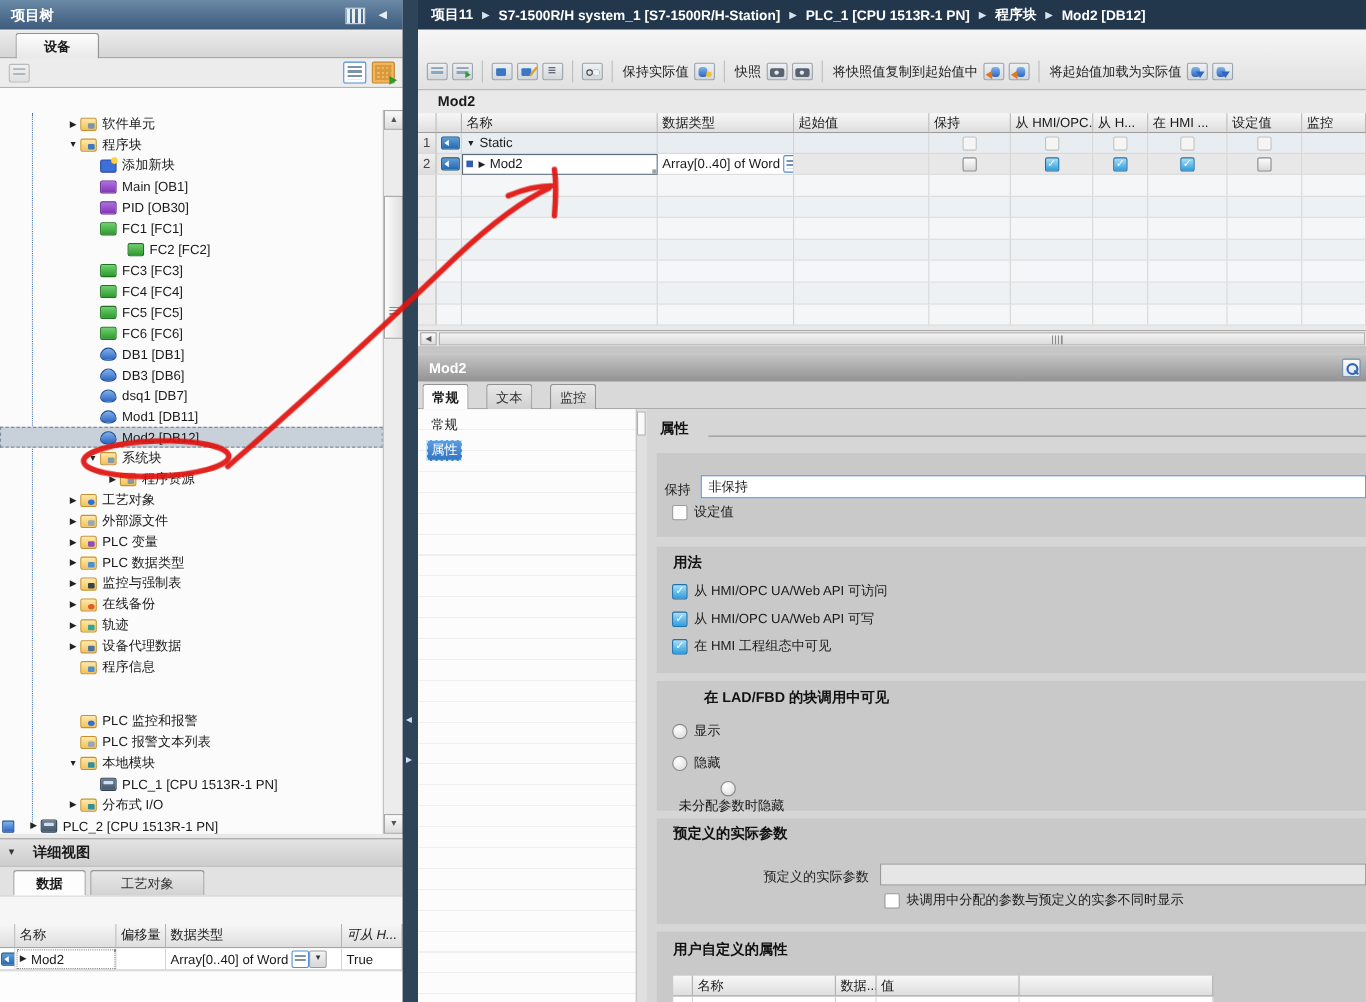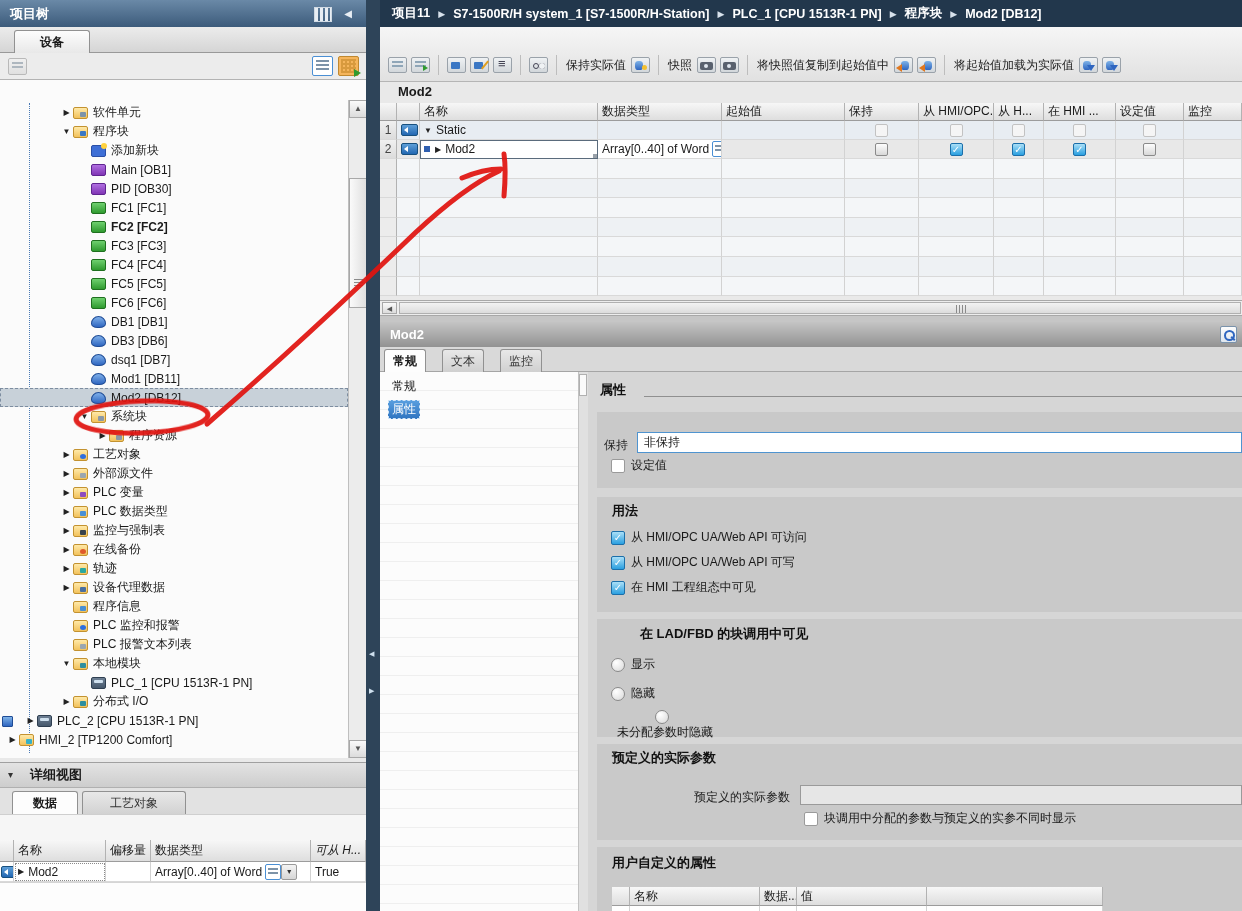--- a/index.html
+++ b/index.html
@@ -236,21 +236,21 @@
         <div class="trow" style="padding-left: 78px;">
           <span class="texp"></span>
           <span class="tico ti-ob"></span>
           <span class="tlabel">PID [OB30]</span>
         </div>
         <div class="trow" style="padding-left: 78px;">
           <span class="texp"></span>
           <span class="tico ti-fc"></span>
           <span class="tlabel">FC1 [FC1]</span>
         </div>
-        <div class="trow" style="padding-left: 78px; font-weight: bold;">
+        <div class="trow" style="padding-left: 103px;">
           <span class="texp"></span>
           <span class="tico ti-fc"></span>
           <span class="tlabel">FC2 [FC2]</span>
         </div>
         <div class="trow" style="padding-left: 78px;">
           <span class="texp"></span>
           <span class="tico ti-fc"></span>
           <span class="tlabel">FC3 [FC3]</span>
         </div>
         <div class="trow" style="padding-left: 78px;">
@@ -341,21 +341,21 @@
         <div class="trow" style="padding-left: 60px;">
           <span class="texp">▶</span>
           <span class="tico ti-proxy"></span>
           <span class="tlabel">设备代理数据</span>
         </div>
         <div class="trow" style="padding-left: 60px;">
           <span class="texp"></span>
           <span class="tico ti-types"></span>
           <span class="tlabel">程序信息</span>
         </div>
-        <div class="trow" style="padding-left: 60px;">
+        <div class="trow" style="padding-left: 60px; margin-top: 30px;">
           <span class="texp"></span>
           <span class="tico ti-tech"></span>
           <span class="tlabel">PLC 监控和报警</span>
         </div>
         <div class="trow" style="padding-left: 60px;">
           <span class="texp"></span>
           <span class="tico ti-extsrc"></span>
           <span class="tlabel">PLC 报警文本列表</span>
         </div>
         <div class="trow" style="padding-left: 60px;">

